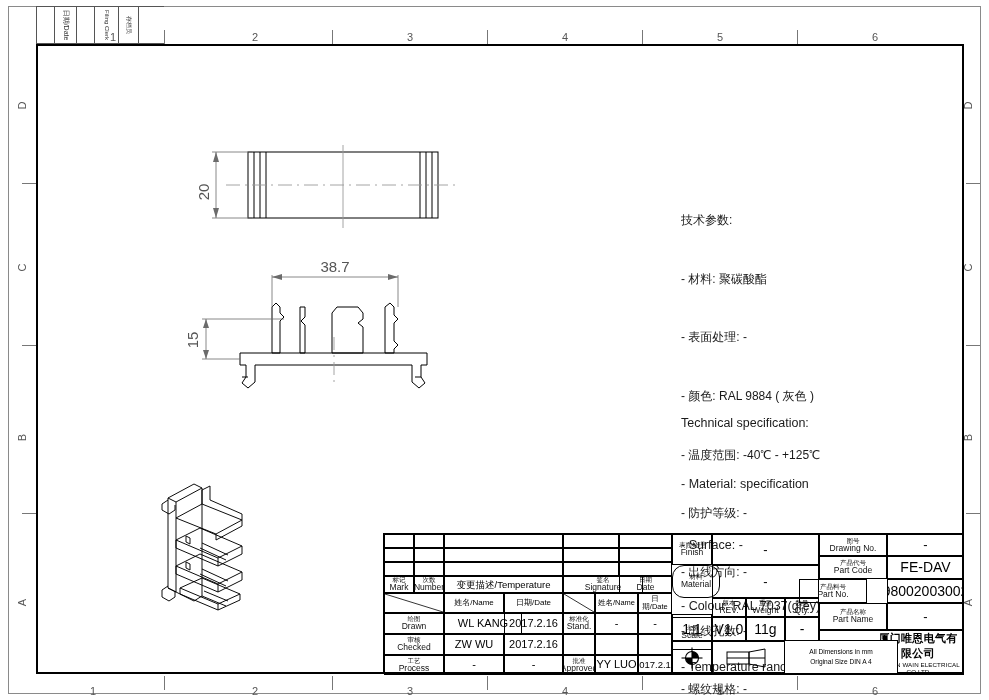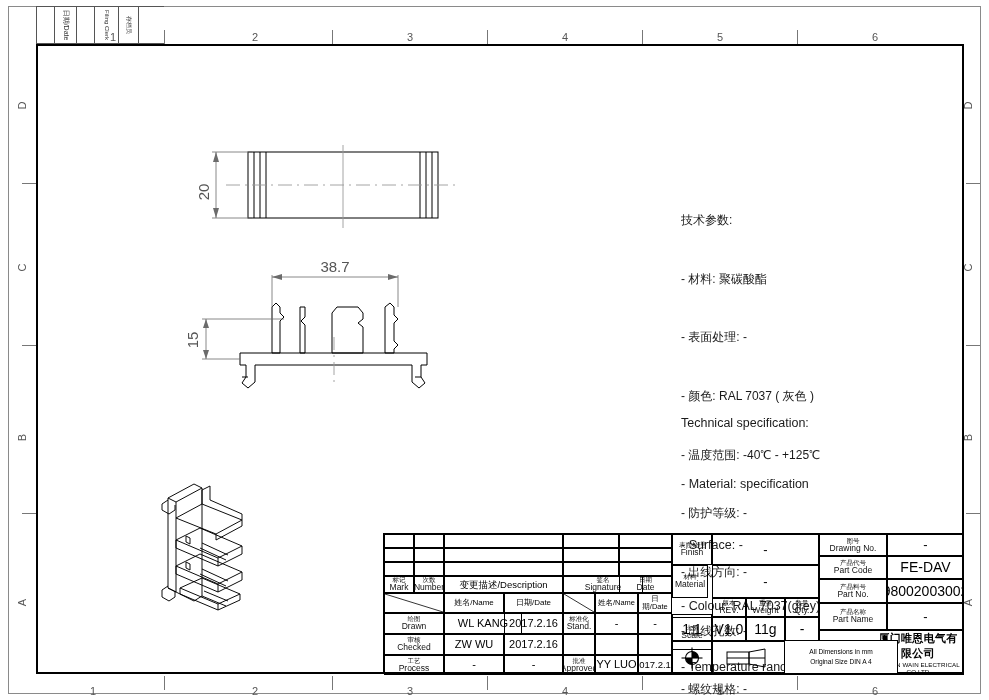--- a/index.html
+++ b/index.html
@@ -346,21 +346,21 @@
         <path d="M54 121 L78 131"></path>
         <path d="M52 126 L76 136"></path>
       </g>
     </svg>
   </div>
 
   <div class="spec-block" id="spec-cn">
     <div class="line">技术参数:</div>
     <div class="line">- 材料: 聚碳酸酯</div>
     <div class="line">- 表面处理: -</div>
-    <div class="line">- 颜色: RAL 7037 ( 灰色 )</div>
+    <div class="line">- 颜色: RAL 9884 ( 灰色 )</div>
     <div class="line">- 温度范围: -40℃ - +125℃</div>
     <div class="line">- 防护等级: -</div>
     <div class="line">- 出线方向: -</div>
     <div class="line">- 出线孔数: -</div>
     <div class="line">- 螺纹规格: -</div>
   </div>
 
   <div class="spec-block" id="spec-en">
     <div class="line">Technical specification:</div>
     <div class="line">- Material: specification</div>
@@ -400,21 +400,21 @@
           <span class="en">Mark</span>
         </span>
     </div>
     <div class="tb-abs" style="left:30px;  top:42px; width:30px;  height:17px;">
       <span class="bil">
           <span class="cn">次数</span>
           <span class="en">Number</span>
         </span>
     </div>
     <div class="tb-abs" style="left:60px;  top:42px; width:119px; height:17px;">
-      <span style="font-size:9.5px;"><span>变更描述</span>/<span>Description</span></span>
+      <span style="font-size:9.5px;"><span>变更描述</span>/<span>Temperature</span></span>
     </div>
     <div class="tb-abs" style="left:179px; top:42px; width:80px;  height:17px;">
       <span class="bil">
           <span class="cn">签名</span>
           <span class="en">Signature</span>
         </span>
     </div>
     <div class="tb-abs" style="left:235px; top:42px; width:53px;  height:17px;">
       <span class="bil">
           <span class="cn">日期</span>
@@ -514,21 +514,21 @@
     <div class="tb-abs" style="left:288px; top:0;   width:40px; height:31px;">
       <span class="bil">
           <span class="cn">表面处理</span>
           <span class="en">Finish</span>
         </span>
     </div>
     <div class="tb-abs" style="left:328px; top:0;   width:107px; height:31px;">
       <span class="val-l">-</span>
     </div>
 
-    <div class="tb-abs" style="left:288px; top:31px; width:36px; height:33px;">
+    <div class="tb-abs" style="left:288px; top:31px; width:48px; height:33px;border-radius:12px;">
       <span class="bil">
           <span class="cn">材料</span>
           <span class="en">Material</span>
         </span>
     </div>
     <div class="tb-abs" style="left:328px; top:31px; width:107px; height:33px;">
       <span class="val-l">-</span>
     </div>
 
     <div class="tb-abs" style="left:288px; top:80px; width:40px; height:36px;text-align:center;">
@@ -601,21 +601,21 @@
     <div class="tb-abs" style="left:435px; top:22px; width:68px; height:23px;">
       <span class="bil">
           <span class="cn">产品代号</span>
           <span class="en">Part Code</span>
         </span>
     </div>
     <div class="tb-abs" style="left:503px; top:22px; width:77px; height:23px;">
       <span class="val-xl">FE-DAV</span>
     </div>
 
-    <div class="tb-abs" style="left:435px; top:45px; width:68px; height:24px;">
+    <div class="tb-abs" style="left:415px; top:45px; width:68px; height:24px;">
       <span class="bil">
           <span class="cn">产品料号</span>
           <span class="en">Part No.</span>
         </span>
     </div>
     <div class="tb-abs" style="left:503px; top:45px; width:77px; height:24px;">
       <span class="val-xl">1980020030022</span>
     </div>
 
     <div class="tb-abs" style="left:435px; top:69px; width:68px; height:27px;">

